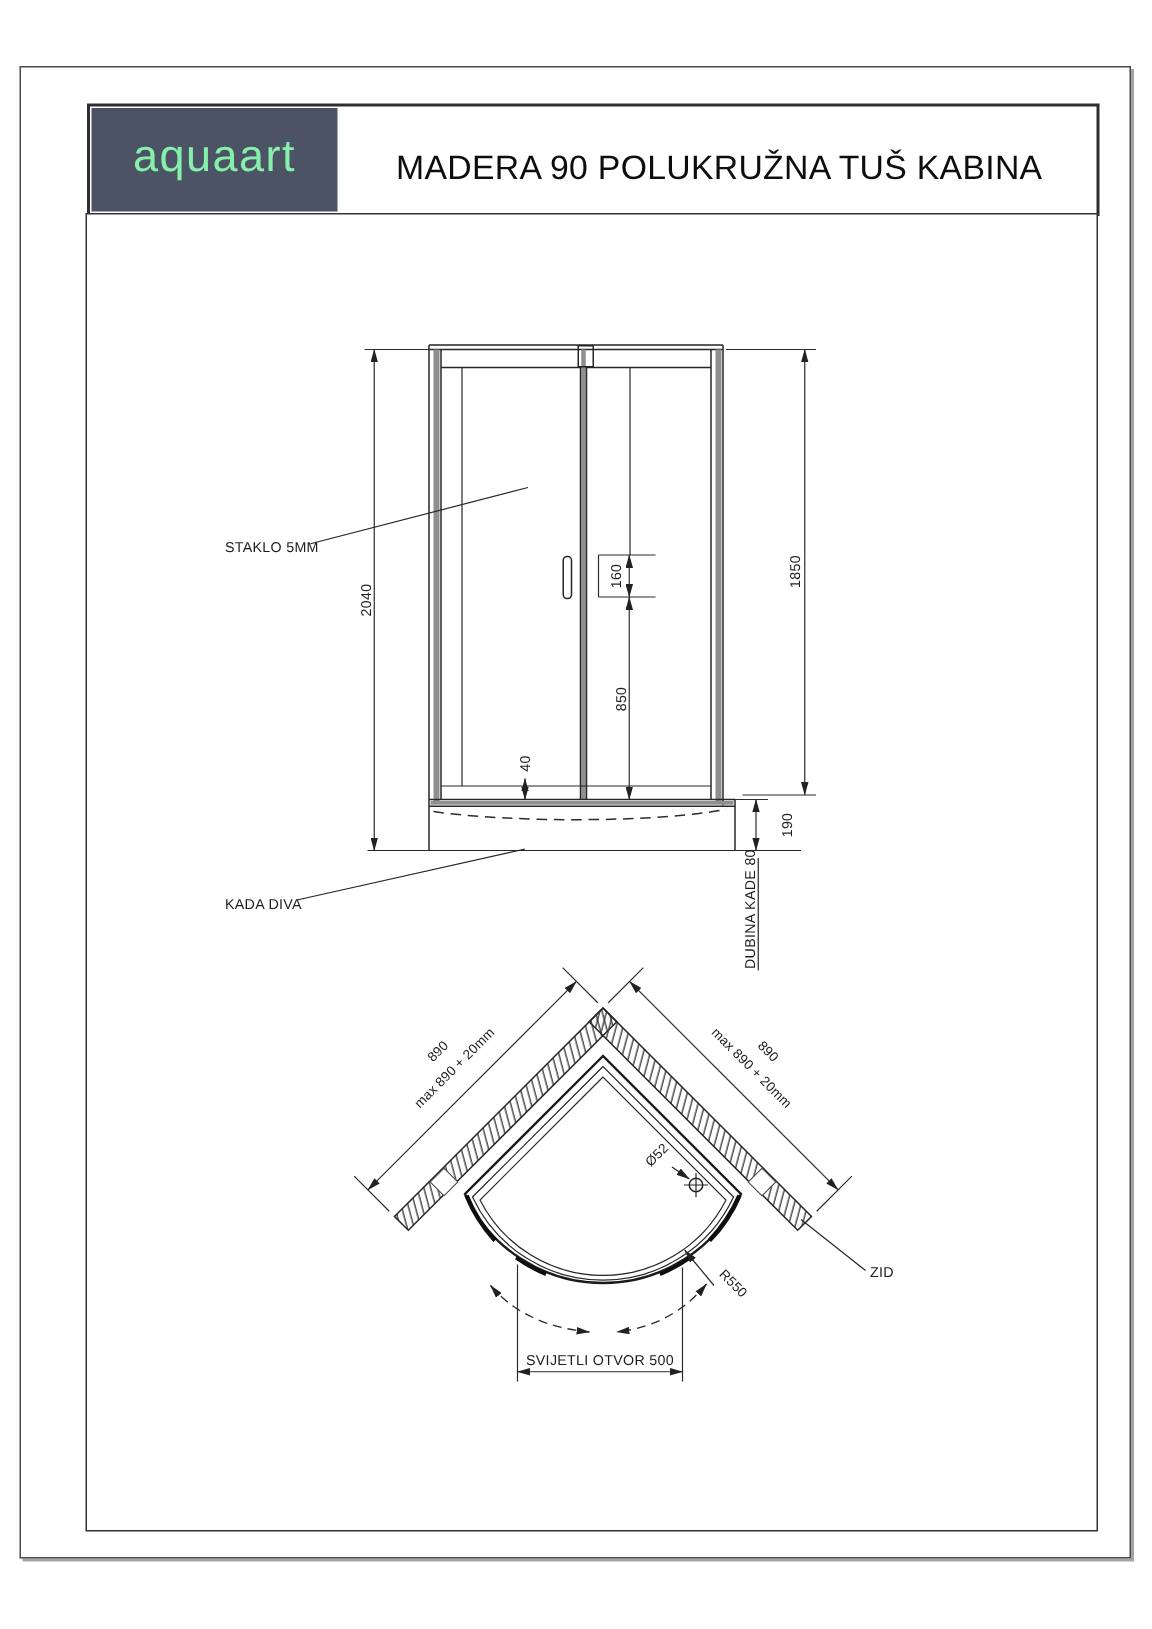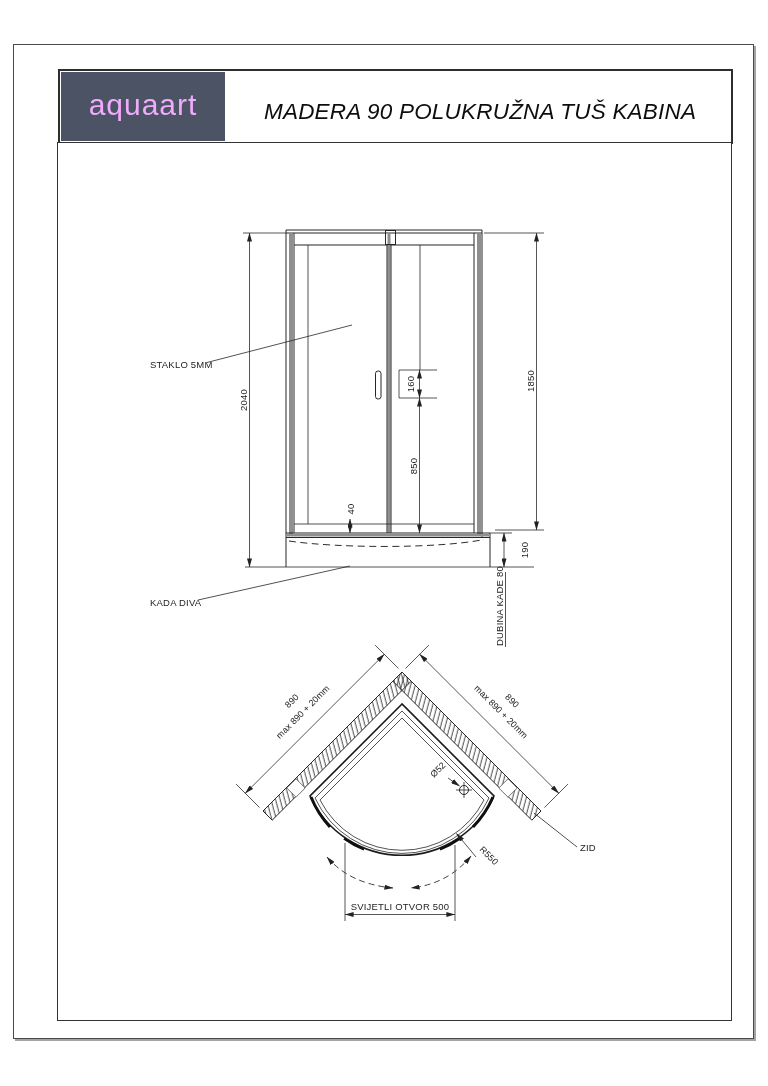--- a/index.html
+++ b/index.html
@@ -1,22 +1,22 @@
 <!DOCTYPE html>
 <html><head>
 <meta charset="utf-8">
 <style>
   html,body{margin:0;padding:0;background:#ffffff;}
   body{width:768px;height:1086px;position:relative;font-family:"Liberation Sans",sans-serif;-webkit-font-smoothing:antialiased;}
   .page-border{position:absolute;left:13px;top:44px;width:739px;height:993px;border:1px solid #4a4a4a;box-shadow:2px 2px 0 rgba(90,90,90,.55);background:#fff;}
   .header{position:absolute;left:58px;top:69px;width:675px;height:75px;border:2px solid #2e2e2e;box-sizing:border-box;display:flex;background:#fff;}
   .logo-box{width:164px;margin:1px;background:#4c5364;display:flex;align-items:center;justify-content:center;}
-  .logo-text{color:#f0abfc;font-size:30px;font-weight:300;letter-spacing:1px;padding-bottom:4px;}
+  .logo-text{color:#86efac;font-size:30px;font-weight:300;letter-spacing:1px;padding-bottom:4px;}
   .title-box{flex:1;padding:10px 8px 0 38px;display:flex;flex-direction:column;justify-content:center;}
-  .title-line{font-size:22.5px;line-height:24px;color:#0d0d0d;letter-spacing:.2px;white-space:nowrap;font-style:italic;}
+  .title-line{font-size:22.5px;line-height:24px;color:#0d0d0d;letter-spacing:.2px;white-space:nowrap;}
   .drawing-area{position:absolute;left:57px;top:142px;width:675px;height:879px;border:1px solid #333;box-sizing:border-box;background:#fff;}
   svg{position:absolute;left:57px;top:144px;}
   svg text{font-family:"Liberation Sans",sans-serif;fill:#1d1d1d;}
   .t10{font-size:9.5px;letter-spacing:.2px;}
   .t9{font-size:9px;letter-spacing:.1px;}
   .ln{stroke:#262626;stroke-width:1;fill:none;}
   .thin{stroke:#262626;stroke-width:.8;fill:none;}
   .thk{stroke:#1b1b1b;stroke-width:1.6;fill:none;}
   .dim{stroke:#2c2c2c;stroke-width:.8;fill:none;}
   .dash{stroke:#2c2c2c;stroke-width:1;fill:none;stroke-dasharray:7 4.5;}

